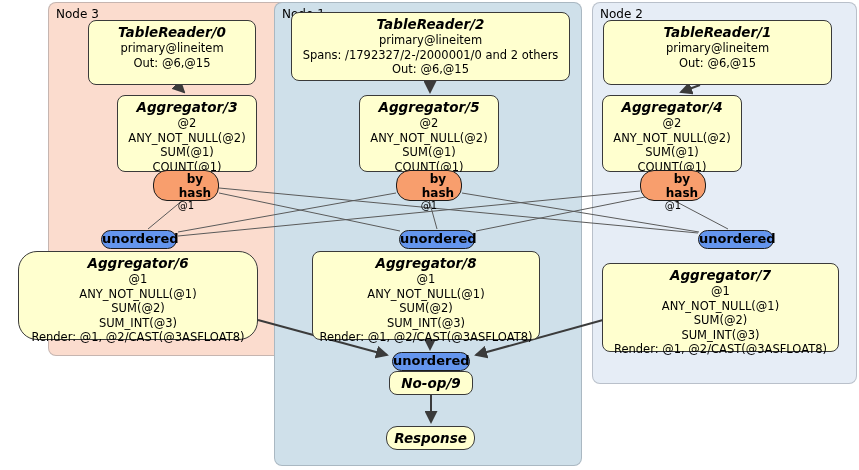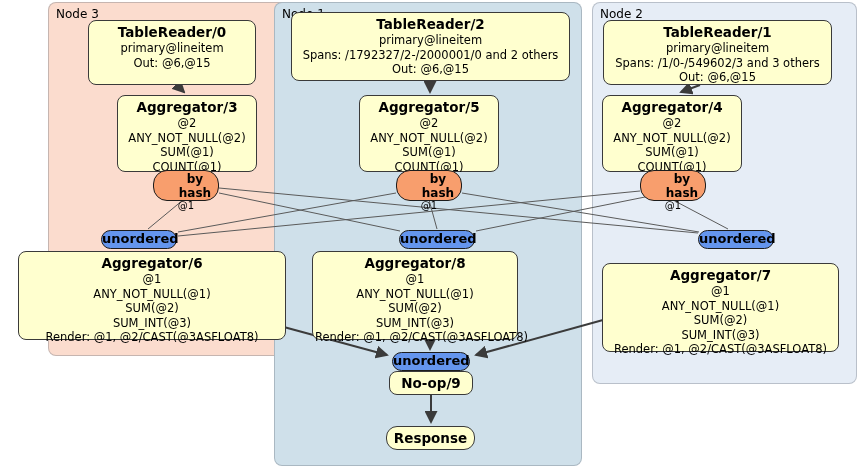--- a/index.html
+++ b/index.html
@@ -8,21 +8,21 @@
   .group { position:absolute; border-radius:8px; border:1px solid rgba(100,110,120,0.35); box-sizing:border-box; z-index:0; }
   .group-label { position:absolute; left:7px; top:4px; font-size:12px; color:#000; white-space:nowrap; }
 
   svg.edges { position:absolute; left:0; top:0; z-index:2; pointer-events:none; }
   .thin  { stroke:#5a5a5a; stroke-width:1; fill:none; }
   .thick { stroke:#3b3b3b; stroke-width:2; fill:none; }
 
   .dbox { position:absolute; background:#ffffcf; border:1px solid #3a3a3a; border-radius:8px;
           text-align:center; padding:3px 2px; box-sizing:border-box; z-index:3;
           font-size:11.5px; line-height:14.5px; color:#000; white-space:nowrap; }
-  .dbox .title { font-weight:bold; font-size:13.5px; line-height:17px; }
+  .dbox .title { font-weight:bold; font-size:13.5px; line-height:17px;font-style:italic; }
   .minibox { display:flex; align-items:center; justify-content:center; font-weight:bold; font-size:13.5px; }
 
   .ell { position:absolute; box-sizing:border-box; text-align:center; z-index:4; border:1.4px solid #1c1c1c; color:#000; }
   .router { background:#f89e6d; border-radius:14px; padding-top:1px; }
   .router .rlabel  { font-weight:bold; font-size:12px; line-height:14px;margin-left:18px; }
   .router .rdetail { font-size:10px; line-height:11px; }
   .sync { background:#6495ed; border-radius:10px; font-weight:bold; font-size:13px; line-height:16px; }
 </style>
 </head>
 <body>
@@ -77,21 +77,21 @@
     <div>SUM(@1)</div>
     <div>COUNT(@1)</div>
   </div>
   <div class="ell router" style="left: 153px; top: 170px; width: 66px; height: 31px; background: rgb(248, 158, 109);">
     <div class="rlabel">by hash</div>
     <div class="rdetail">@1</div>
   </div>
   <div class="ell sync" style="left: 101px; top: 230px; width: 76px; height: 19px; background: rgb(100, 149, 237);">
     <span>unordered</span>
   </div>
-  <div class="dbox" style="left:18px; top:251px; width:268px; height:89px;">
+  <div class="dbox" style="left:18px; top:251px; width:240px; height:89px;border-radius:19px;">
     <div class="title">Aggregator/6</div>
     <div>@1</div>
     <div>ANY_NOT_NULL(@1)</div>
     <div>SUM(@2)</div>
     <div>SUM_INT(@3)</div>
     <div>Render: @1, @2/CAST(@3ASFLOAT8)</div>
   </div>
 
   <div class="dbox" style="left:291px; top:12px; width:279px; height:69px;">
     <div class="title">TableReader/2</div>
@@ -106,33 +106,32 @@
     <div>SUM(@1)</div>
     <div>COUNT(@1)</div>
   </div>
   <div class="ell router" style="left: 396px; top: 170px; width: 66px; height: 31px; background: rgb(248, 158, 109);">
     <div class="rlabel">by hash</div>
     <div class="rdetail">@1</div>
   </div>
   <div class="ell sync" style="left: 399px; top: 230px; width: 76px; height: 19px; background: rgb(100, 149, 237);">
     <span>unordered</span>
   </div>
-  <div class="dbox" style="left:312px; top:251px; width:206px; height:89px;">
+  <div class="dbox" style="left:312px; top:251px; width:228px; height:89px;">
     <div class="title">Aggregator/8</div>
     <div>@1</div>
     <div>ANY_NOT_NULL(@1)</div>
     <div>SUM(@2)</div>
     <div>SUM_INT(@3)</div>
     <div>Render: @1, @2/CAST(@3ASFLOAT8)</div>
   </div>
 
   <div class="dbox" style="left:603px; top:20px; width:229px; height:65px;">
     <div class="title">TableReader/1</div>
     <div>primary@lineitem</div>
-    <div>Spans: /1/0-/549602/3 and 3 others</div>
     <div>Out: @6,@15</div>
   </div>
   <div class="dbox" style="left:602px; top:95px; width:140px; height:77px;">
     <div class="title">Aggregator/4</div>
     <div>@2</div>
     <div>ANY_NOT_NULL(@2)</div>
     <div>SUM(@1)</div>
     <div>COUNT(@1)</div>
   </div>
   <div class="ell router" style="left: 640px; top: 170px; width: 66px; height: 31px; background: rgb(248, 158, 109);">

